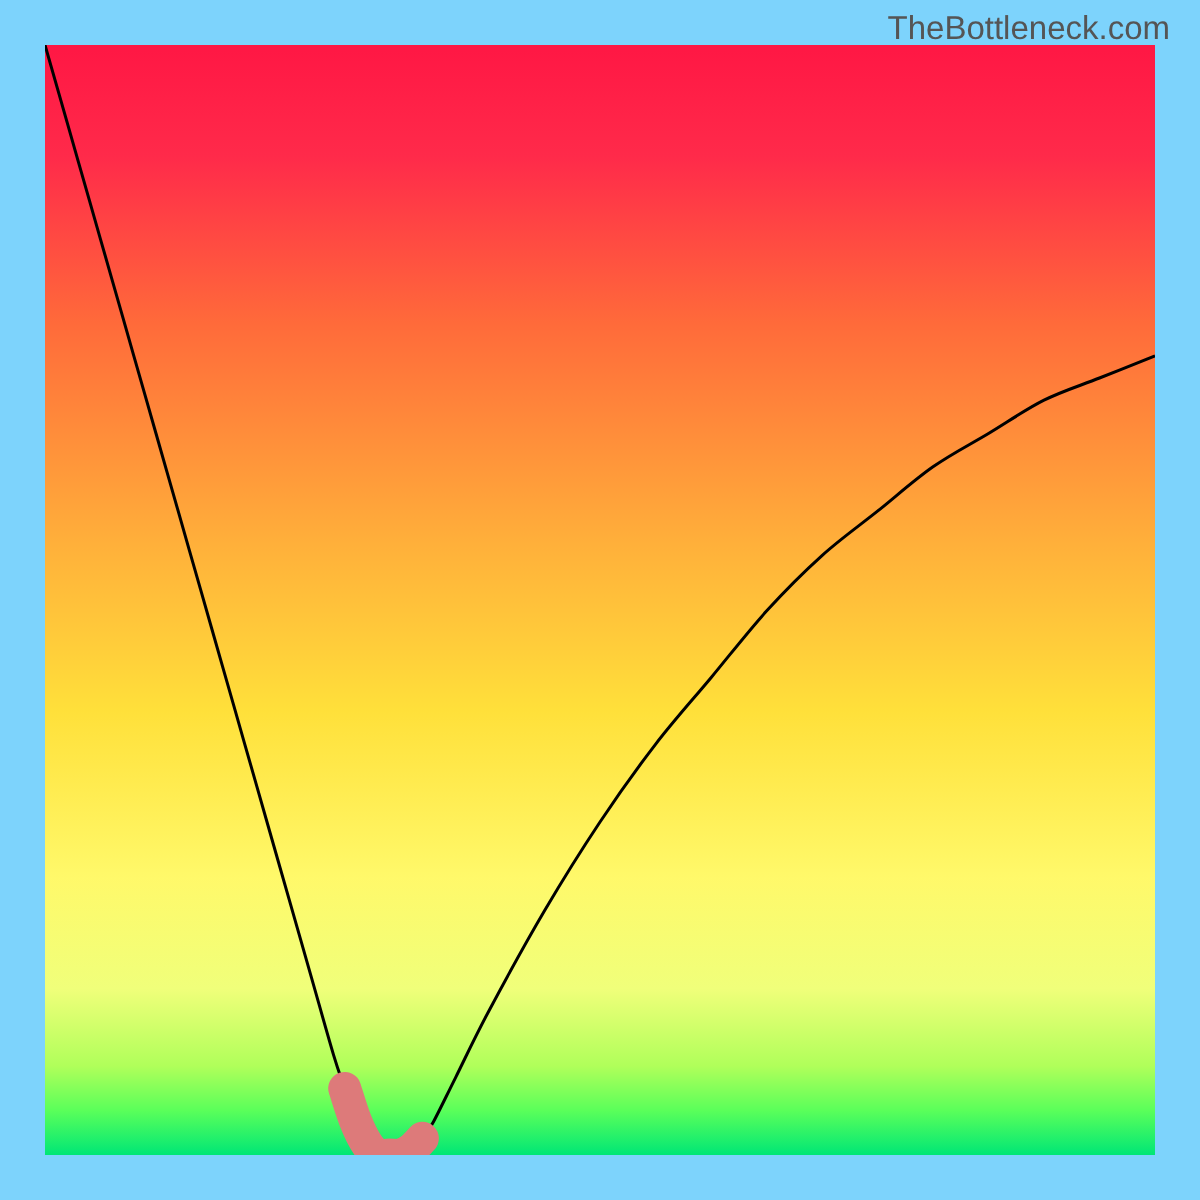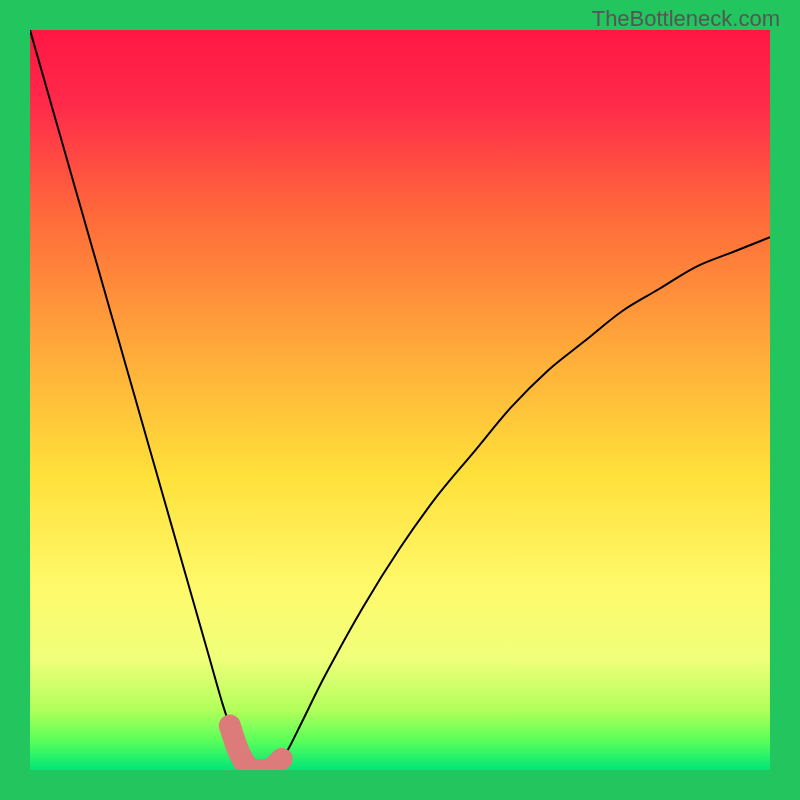--- a/index.html
+++ b/index.html
@@ -8,21 +8,21 @@
     background: #000;
     width: 800px;
     height: 800px;
     overflow: hidden;
     font-family: Arial, sans-serif;
   }
   .container {
     position: relative;
     width: 800px;
     height: 800px;
-    background: #22c55e;
+    background: #7dd3fc;
   }
   .watermark {
     position: absolute;
     top: 6px;
     right: 20px;
     color: #555;
     font-size: 22px;
     font-weight: 500;
     z-index: 10;
   }

